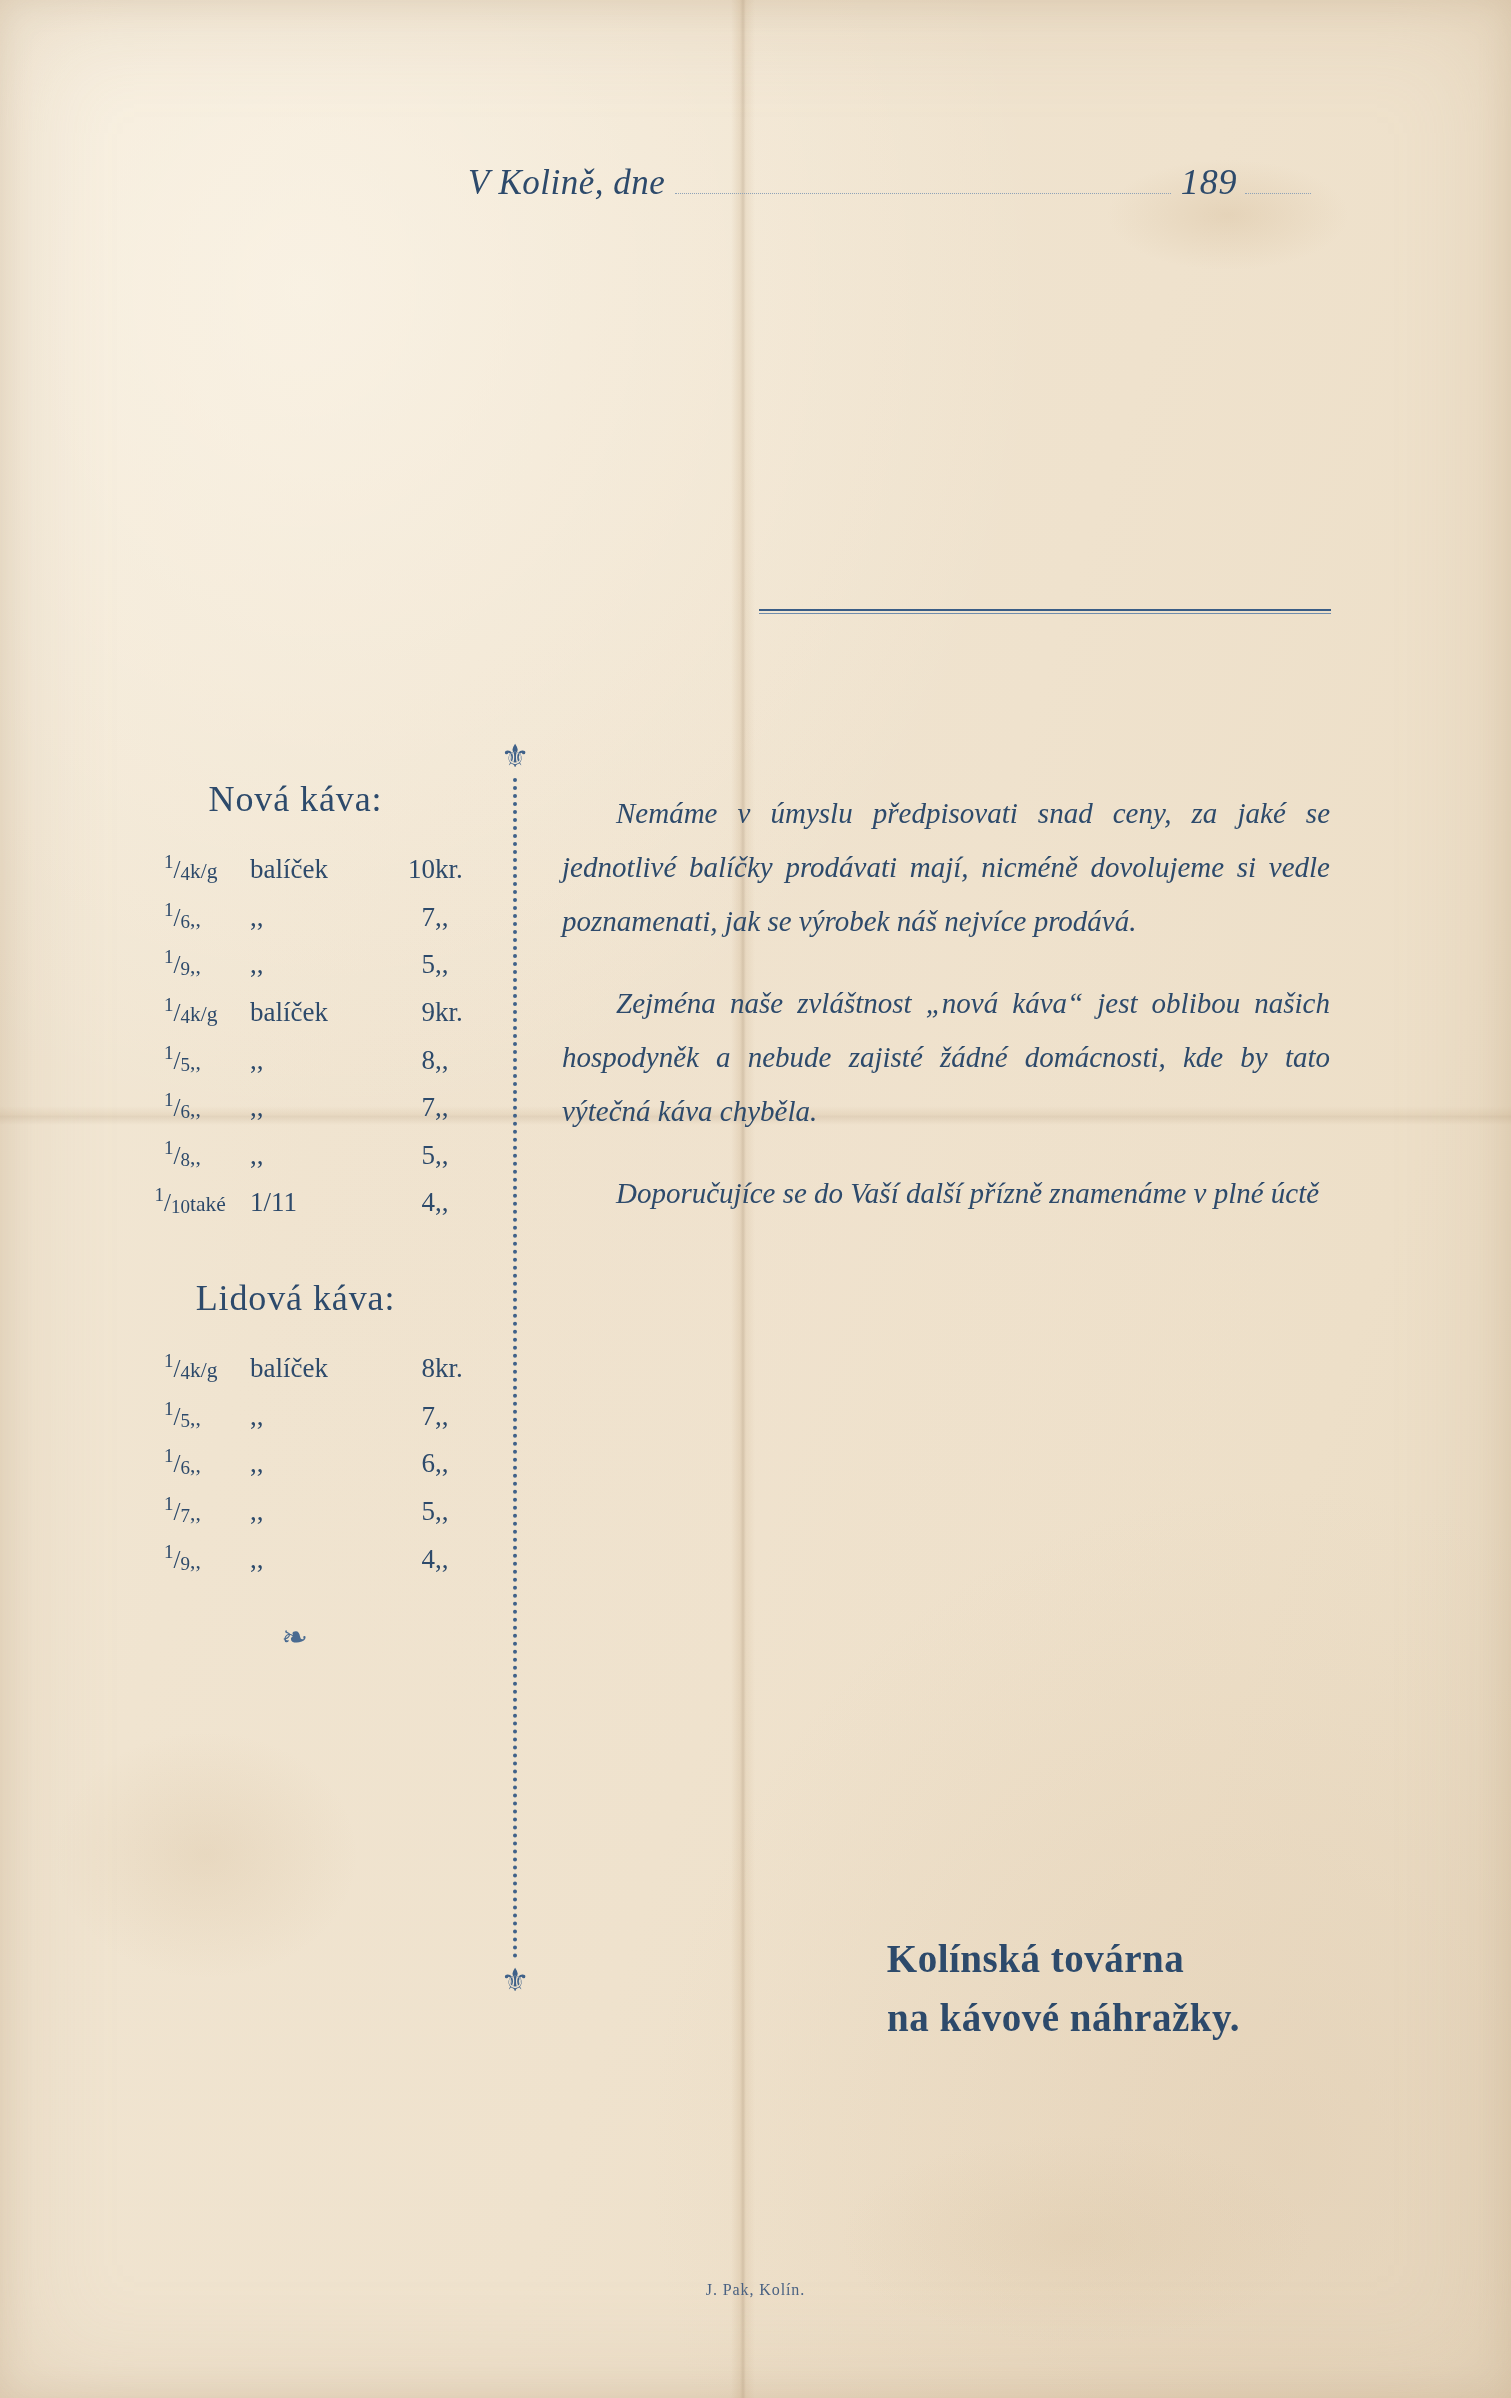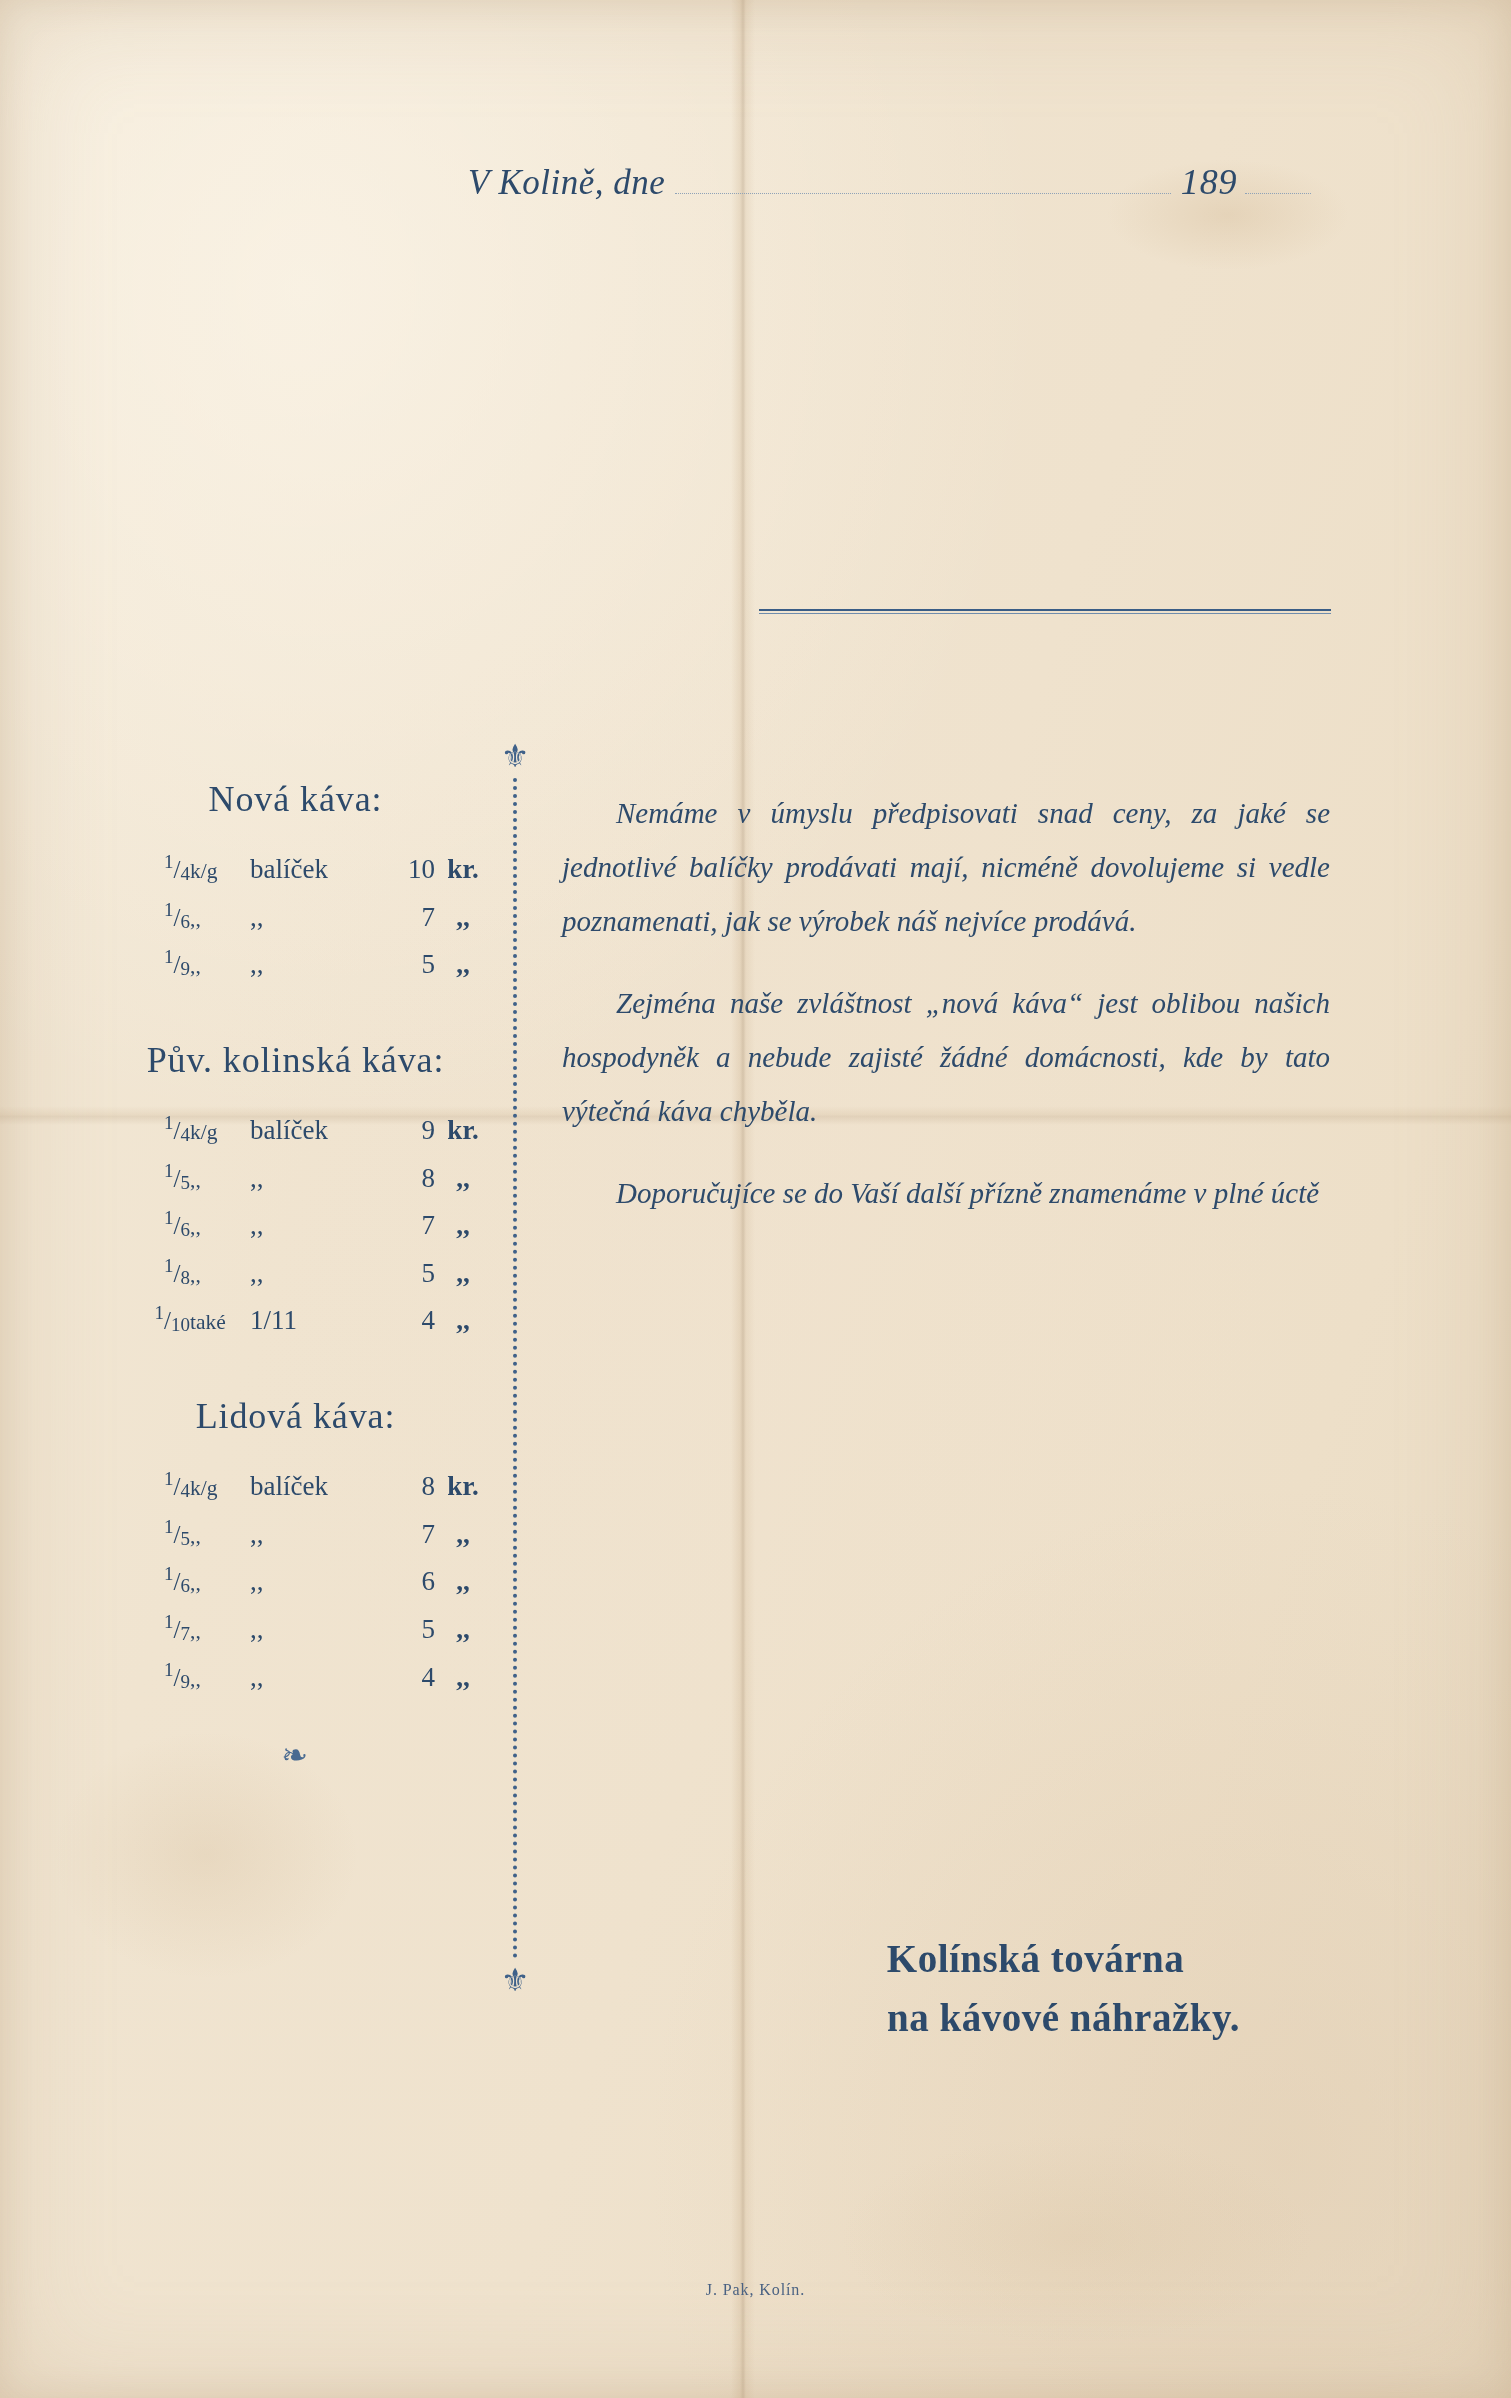--- a/index.html
+++ b/index.html
@@ -157,21 +157,21 @@
   }
   .price-table td {
     padding: 6.6px 0;
     white-space: nowrap;
     vertical-align: baseline;
   }
   .c-frac { text-align: right; width: 90px; padding-right: 5.6px; }
   .c-unit { text-align: left; width: 60px; font-size: 21.5px; }
   .c-word { text-align: left; width: 131px; padding-left: 5.6px; }
   .c-num  { text-align: right; width: 54px; padding-right: 9.4px; }
-  .c-cur  { text-align: center; width: 56px; font-weight: bold; }
+  .c-cur  { text-align: left; width: 56px; }
   sup.num { font-size: 19px; vertical-align: 0.55em; }
   sub.den { font-size: 19px; vertical-align: -0.1em; }
   .fr { font-size: 25px; }
   .fr .sl { font-size: 25px; }
 
   .ornament-bottom {
     margin-top: 37px;
     font-size: 32px;
     color: #4a6b91;
     letter-spacing: 1.9px;
@@ -282,21 +282,20 @@
         <tr>
           <td class="c-frac"><span class="fr"><sup class="num">1</sup><span class="sl">/</span><sub class="den">9</sub></span></td>
           <td class="c-unit">,,</td>
           <td class="c-word">,,</td>
           <td class="c-num">5</td>
           <td class="c-cur">,,</td>
         </tr>
       </tbody>
     </table>
 
-    <div class="col-title second">Pův. kolinská káva:</div>
     <table class="price-table">
       <tbody>
         <tr>
           <td class="c-frac"><span class="fr"><sup class="num">1</sup><span class="sl">/</span><sub class="den">4</sub></span></td>
           <td class="c-unit">k/g</td>
           <td class="c-word">balíček</td>
           <td class="c-num">9</td>
           <td class="c-cur">kr.</td>
         </tr>
         <tr>

